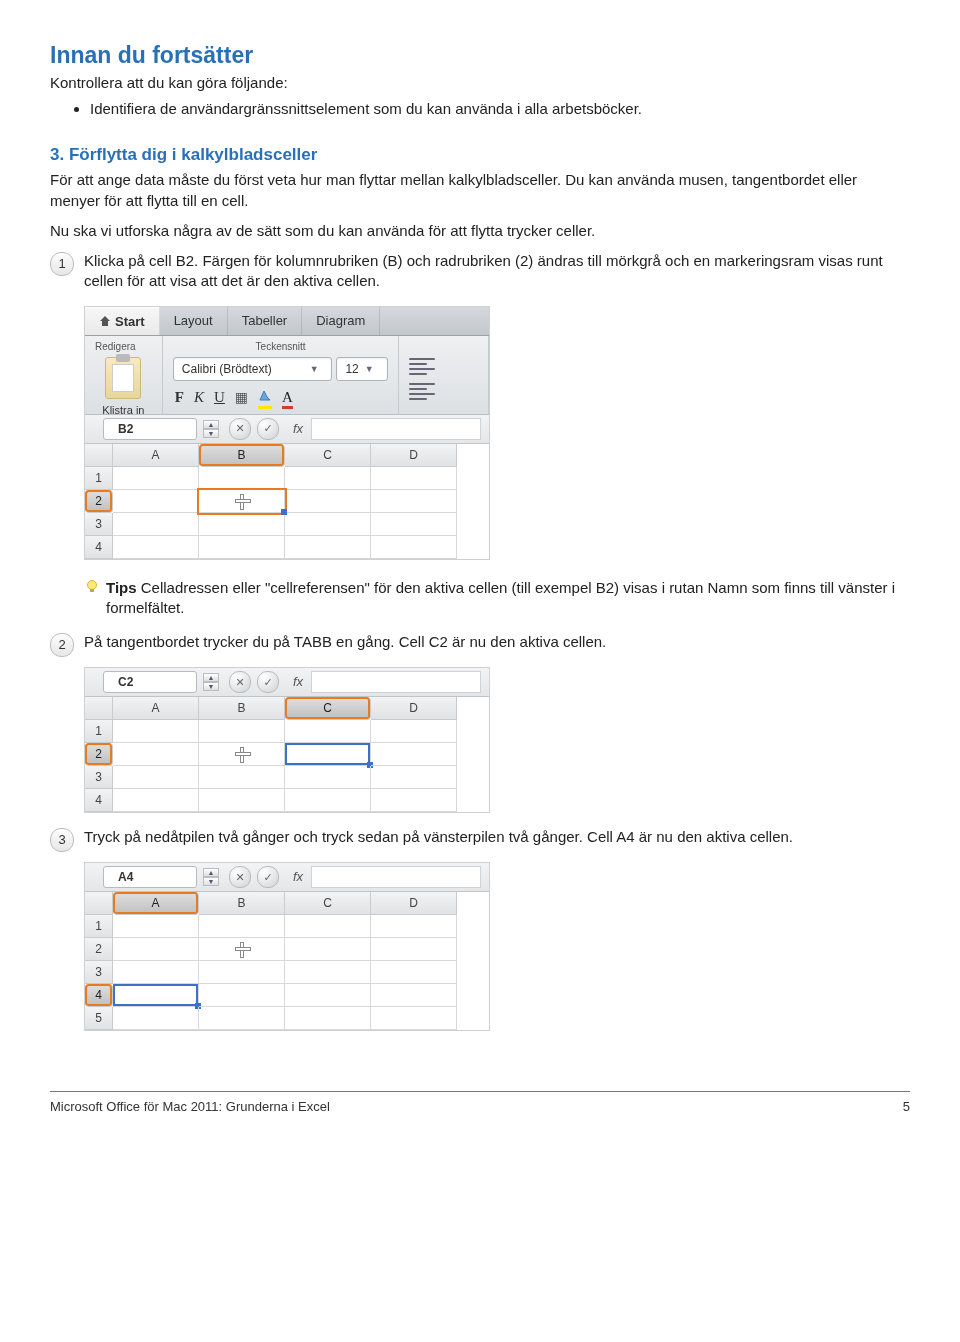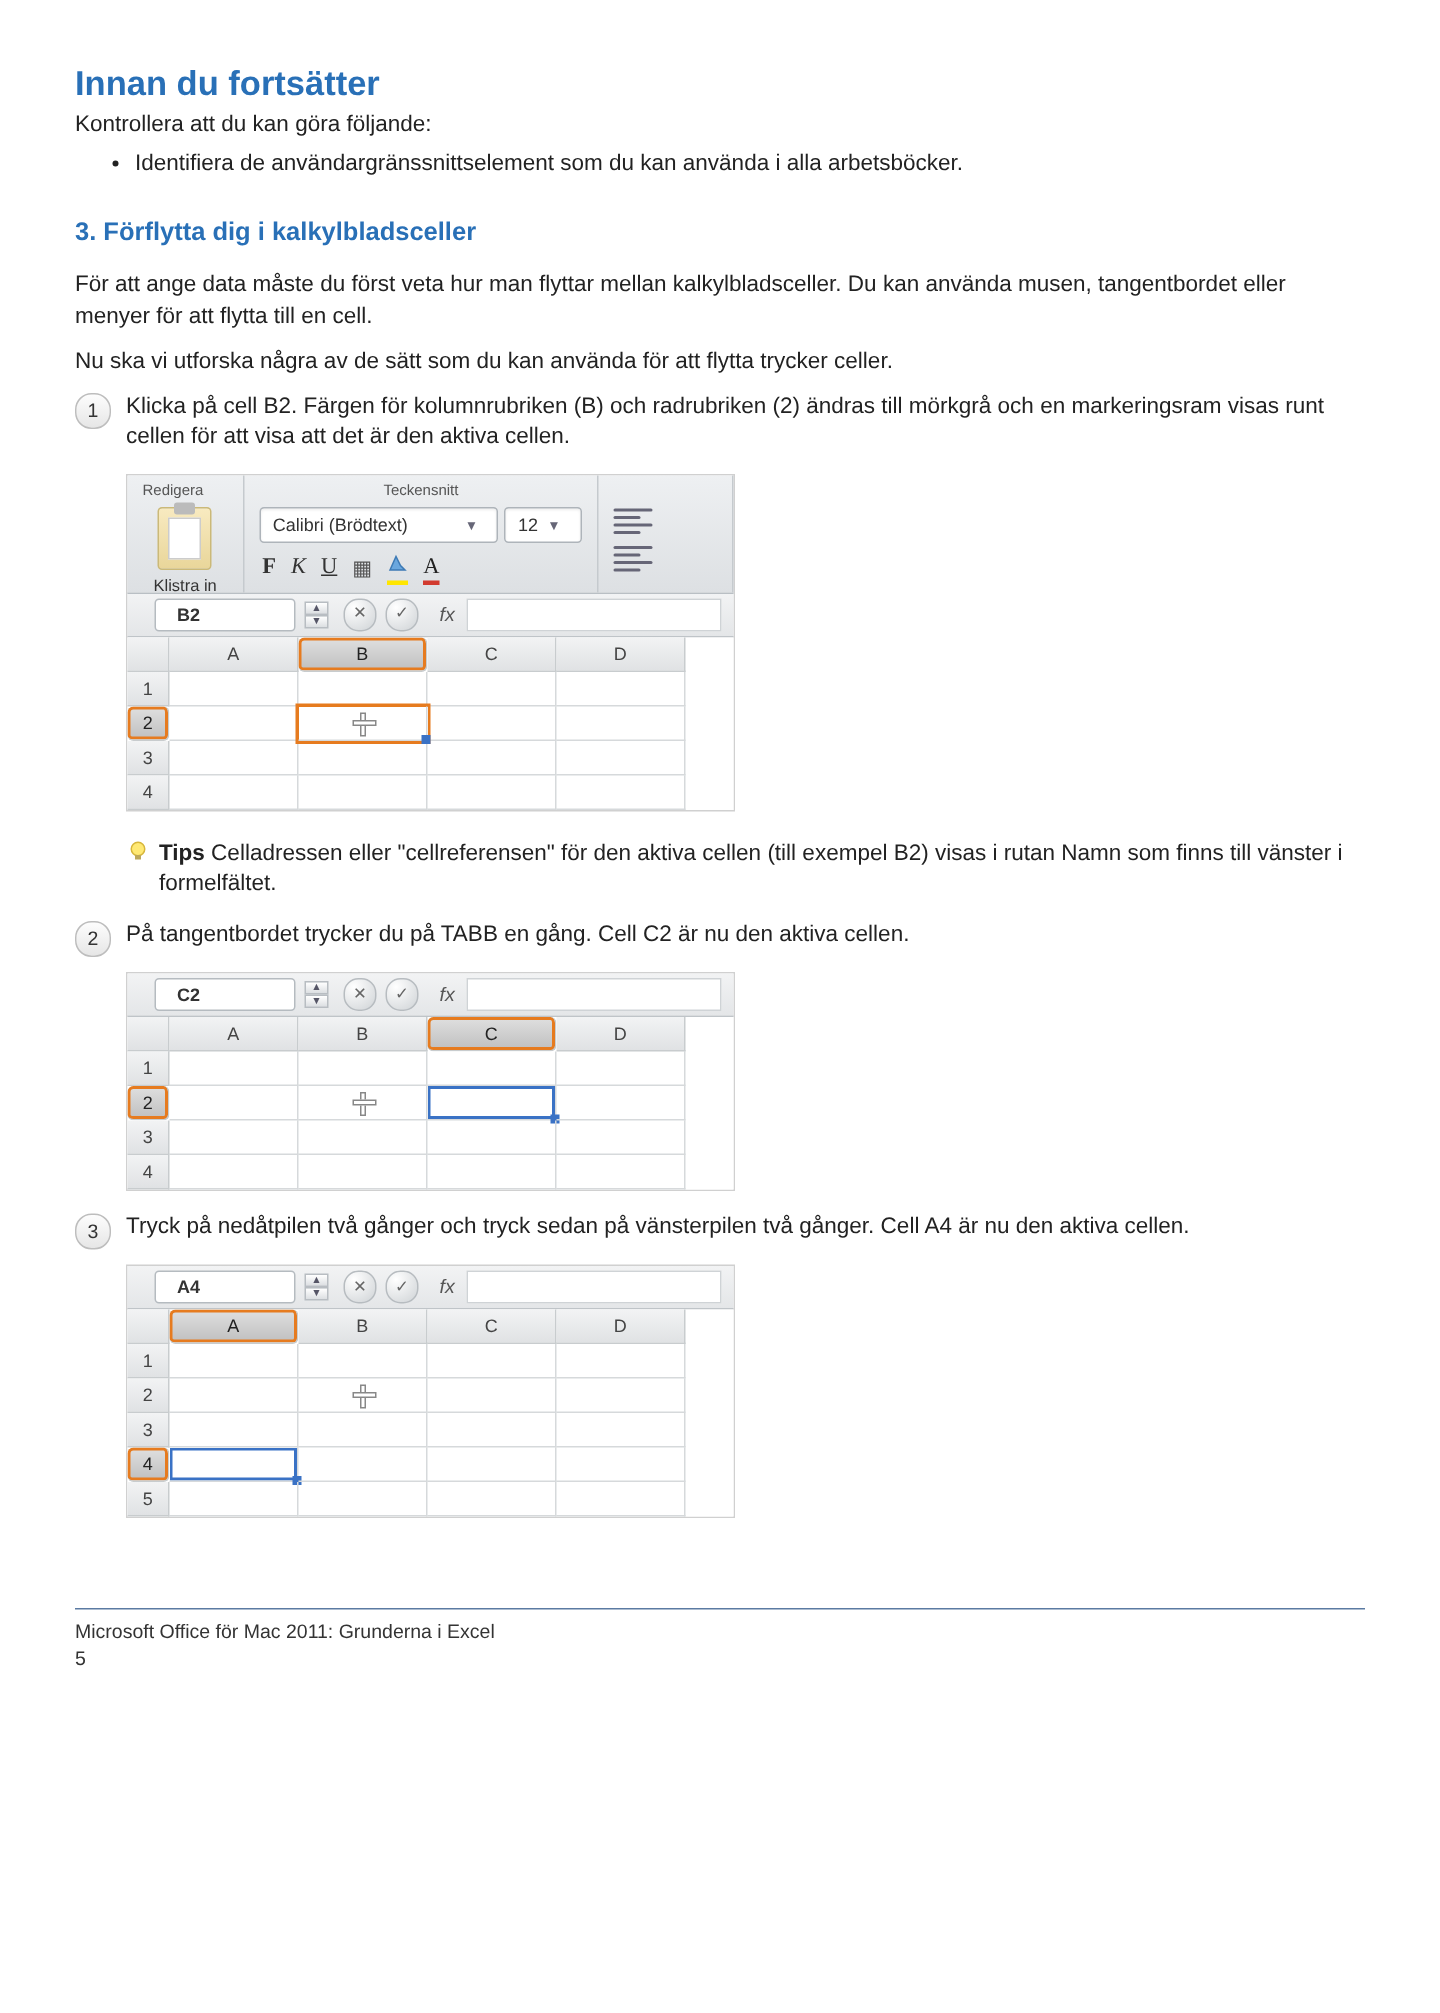--- a/index.html
+++ b/index.html
@@ -26,21 +26,21 @@
     padding: 0;
   }
   ul.bullet li {
     list-style: disc;
     margin-bottom: 4px;
   }
   h2.section {
     color: #2970b7;
     font-size: 17px;
     font-weight: bold;
-    margin: 22px 0 14px 0;
+    margin: 22px 0 4px 0;
   }
   p.body {
     margin: 4px 0 10px 0;
   }
   .step {
     display: flex;
     align-items: flex-start;
     margin: 10px 0 8px 0;
   }
   .step-num {
@@ -361,21 +361,20 @@
   }
   
   .footer-line {
     border-top: 1px solid #5b7aa2;
     margin-top: 60px;
     padding-top: 6px;
     display: flex;
     justify-content: space-between;
     font-size: 13px;
     color: #333;
-    flex-direction: column;
   }
 </style>
 </head>
 <body>
 
 <h2 class="precheck">Innan du fortsätter</h2>
 <p class="intro">Kontrollera att du kan göra följande:</p>
 <ul class="bullet">
   <li>Identifiera de användargränssnittselement som du kan använda i alla arbetsböcker.</li>
 </ul>
@@ -384,20 +383,32 @@
 <p class="body">För att ange data måste du först veta hur man flyttar mellan kalkylbladsceller. Du kan använda musen, tangentbordet eller menyer för att flytta till en cell.</p>
 <p class="body">Nu ska vi utforska några av de sätt som du kan använda för att flytta trycker celler.</p>
 
 <div class="step">
   <div class="step-num">1</div>
   <div class="step-body">Klicka på cell B2. Färgen för kolumnrubriken (B) och radrubriken (2) ändras till mörkgrå och en markeringsram visas runt cellen för att visa att det är den aktiva cellen.</div>
 </div>
 
 <div class="figure" style="width:404px;">
 
+  <div class="ribbon-tabs">
+    <div class="ribbon-tab active">
+      <span class="home-icon">
+        <svg width="12" height="12" viewBox="0 0 12 12">
+            <path d="M6 1 L11 6 L9 6 L9 11 L3 11 L3 6 L1 6 Z" fill="#555"></path>
+          </svg>
+      </span><span>Start</span>
+    </div>
+    <div class="ribbon-tab">Layout</div>
+    <div class="ribbon-tab">Tabeller</div>
+    <div class="ribbon-tab">Diagram</div>
+  </div>
 
   <div class="ribbon-body">
     <div class="ribbon-group paste-box">
       <div class="glabel">Redigera</div>
       <div class="paste-ic"></div>
       <div class="paste-label">Klistra in</div>
     </div>
     <div class="ribbon-group font-group">
       <div class="glabel" style="text-align:center;">Teckensnitt</div>
       <div class="font-row1">

